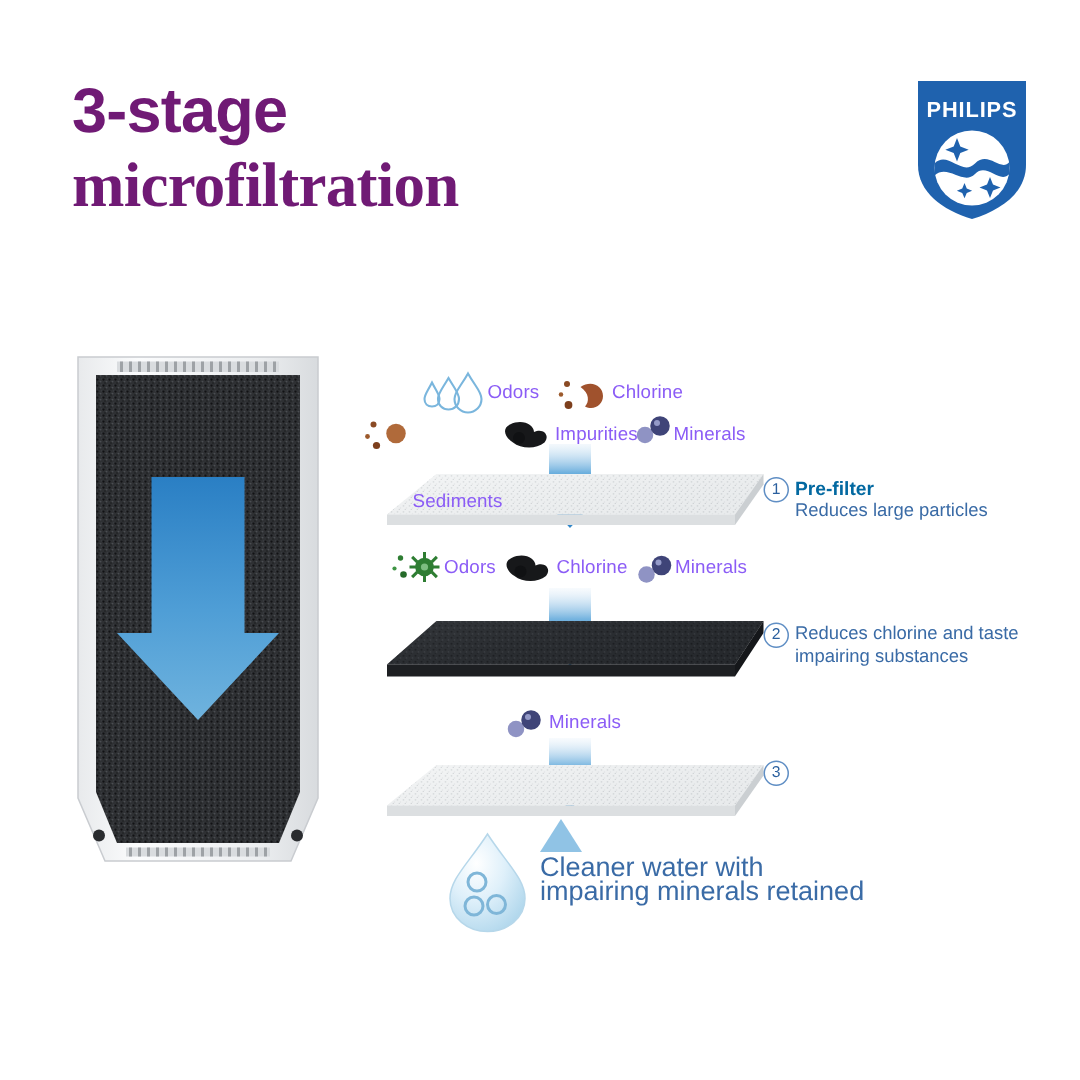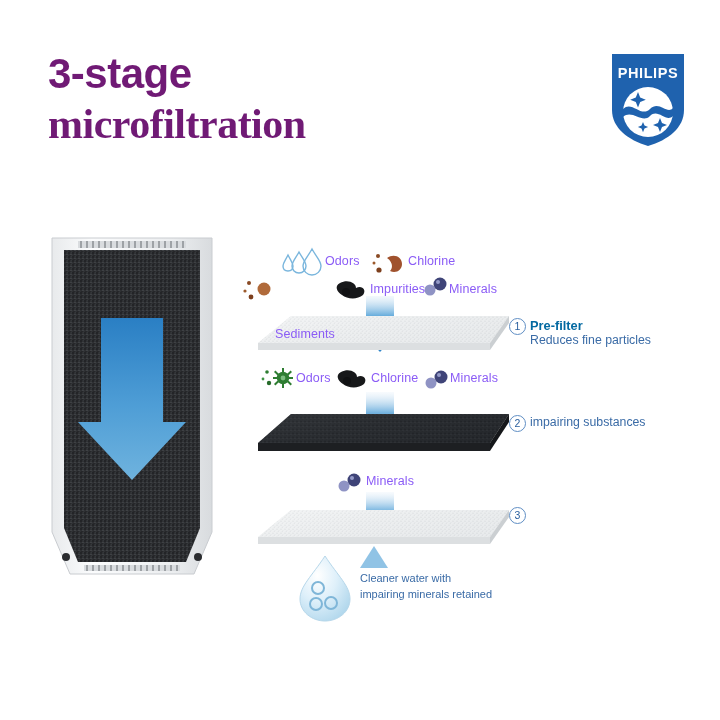--- a/index.html
+++ b/index.html
@@ -46,21 +46,21 @@
   .stagetext .head{
     margin-left:21px;font-size:12.8px;font-weight:bold;color:#0369a1;
     line-height:15px;white-space:nowrap;
   }
   .stagetext .sub{
     margin-left:21px;font-size:12.3px;color:#3a6ba6;line-height:15px;
     white-space:nowrap;
   }
   #outcome-text{
     position:absolute;left:360px;top:570px;
-    color:#3a6ba6;font-size:11px;line-height:16px;white-space:nowrap;
+    color:#3a6ba6;font-size:18px;line-height:16px;white-space:nowrap;
   }
 </style>
 </head>
 <body>
 
 <div id="title">
   <span class="l1">3-stage</span>
   <span class="l2">microfiltration</span>
 </div>
 
@@ -312,25 +312,26 @@
 
 <div class="lbl" style="left:296px;top:371px;">Odors</div>
 <div class="lbl" style="left:371px;top:371px;">Chlorine</div>
 <div class="lbl" style="left:450px;top:371px;">Minerals</div>
 
 <div class="lbl" style="left:366px;top:474px;">Minerals</div>
 
 <div class="stagetext" style="left:509px;top:318px;">
   <div class="num">1</div>
   <div class="head">Pre-filter</div>
-  <div class="sub">Reduces  fine particles</div>
+  <div class="sub">Reduces  large particles</div>
 </div>
 
 <div class="stagetext" style="left:509px;top:415px;">
   <div class="num">2</div>
+  <div class="sub">Reduces chlorine and taste</div>
   <div class="sub">impairing substances</div>
 </div>
 
 <div class="stagetext" style="left:509px;top:507px;">
   <div class="num">3</div>
 </div>
 
 <div id="outcome-text">
   <div>Cleaner water with</div>
   <div>impairing minerals retained</div>

